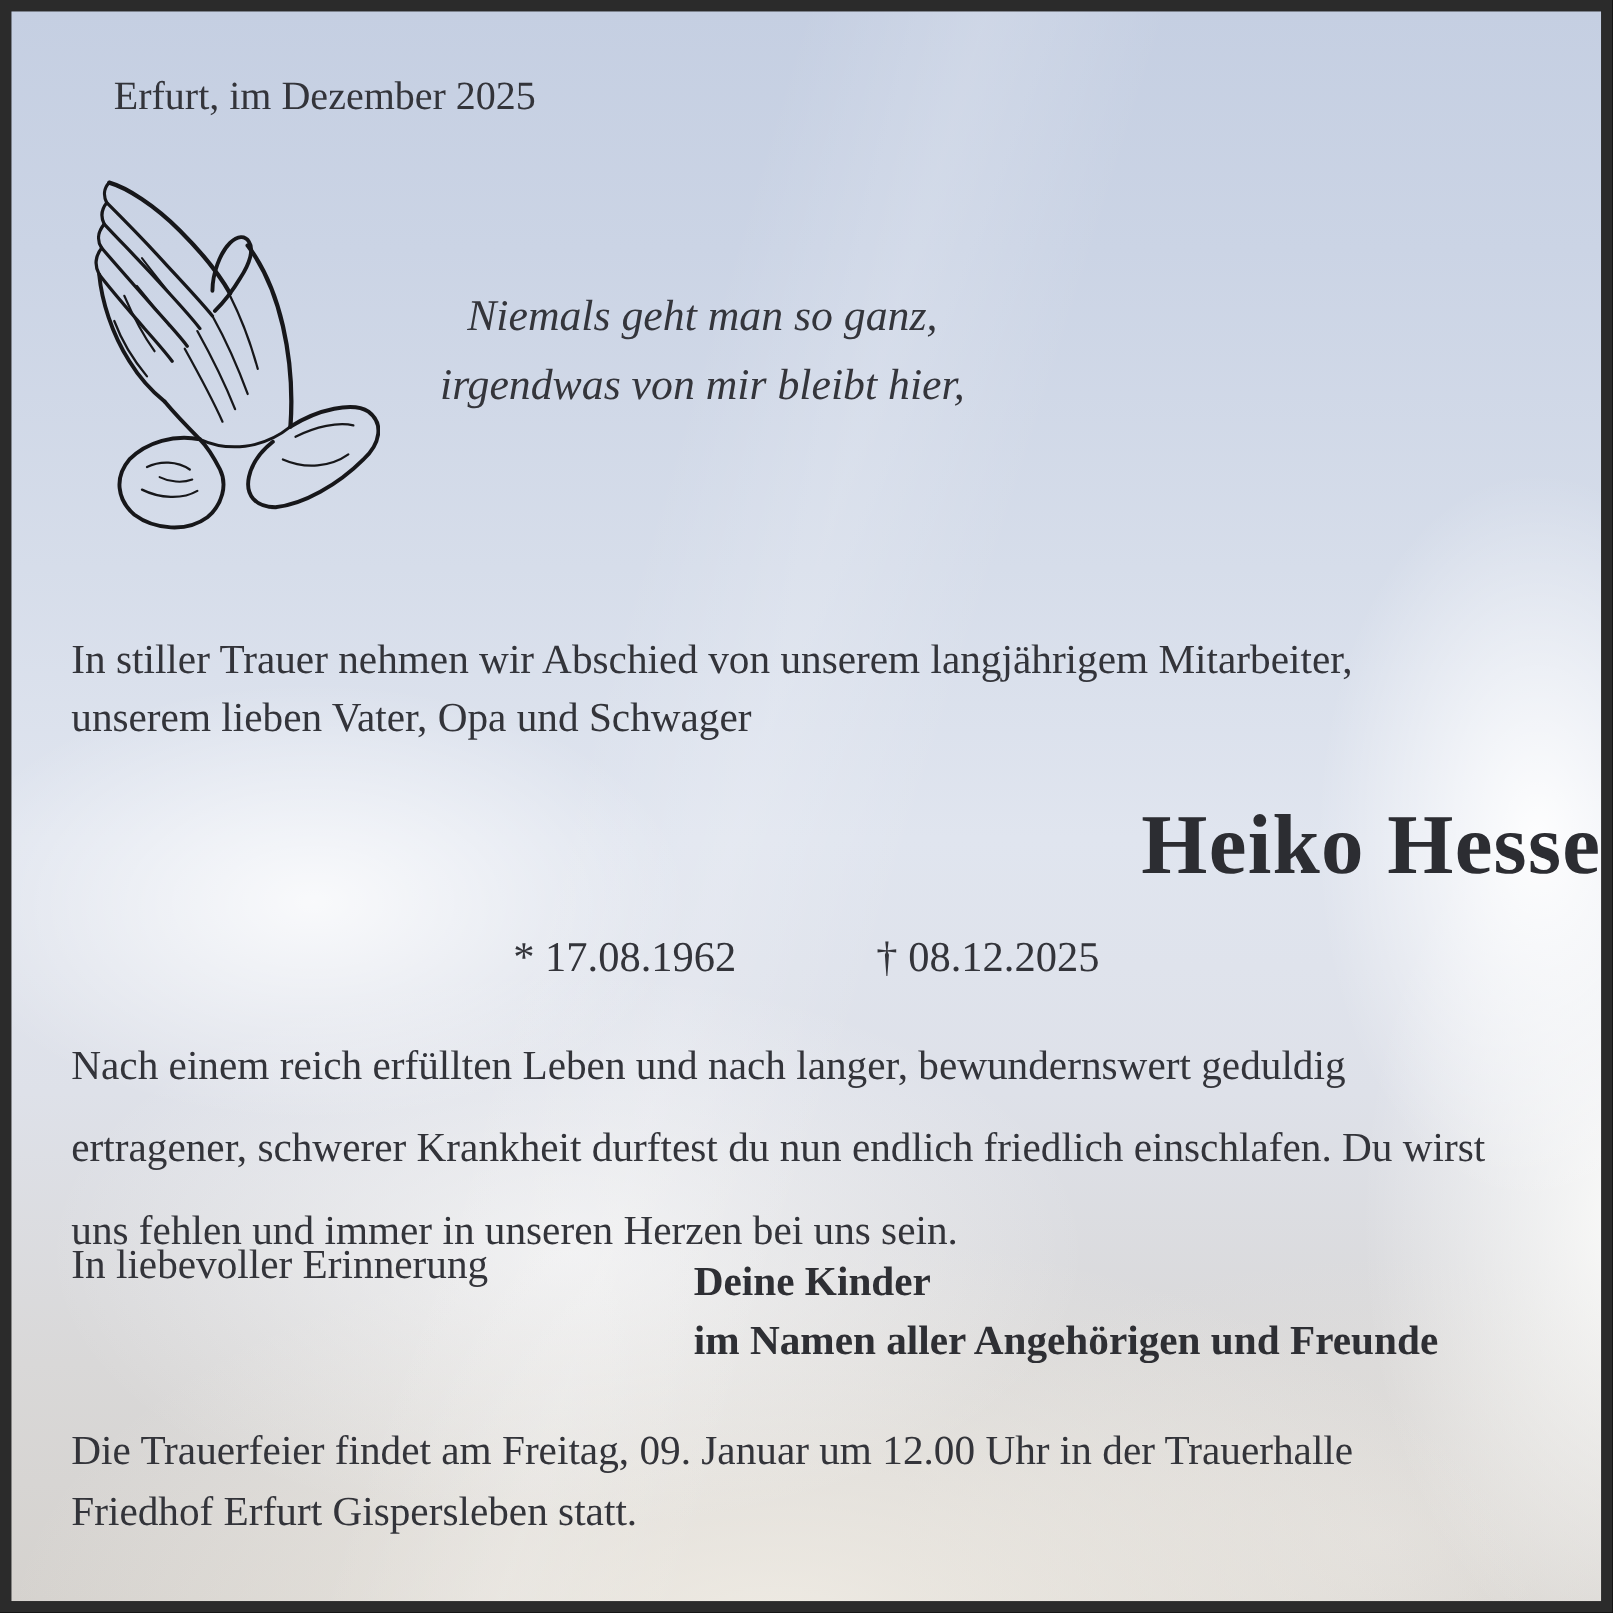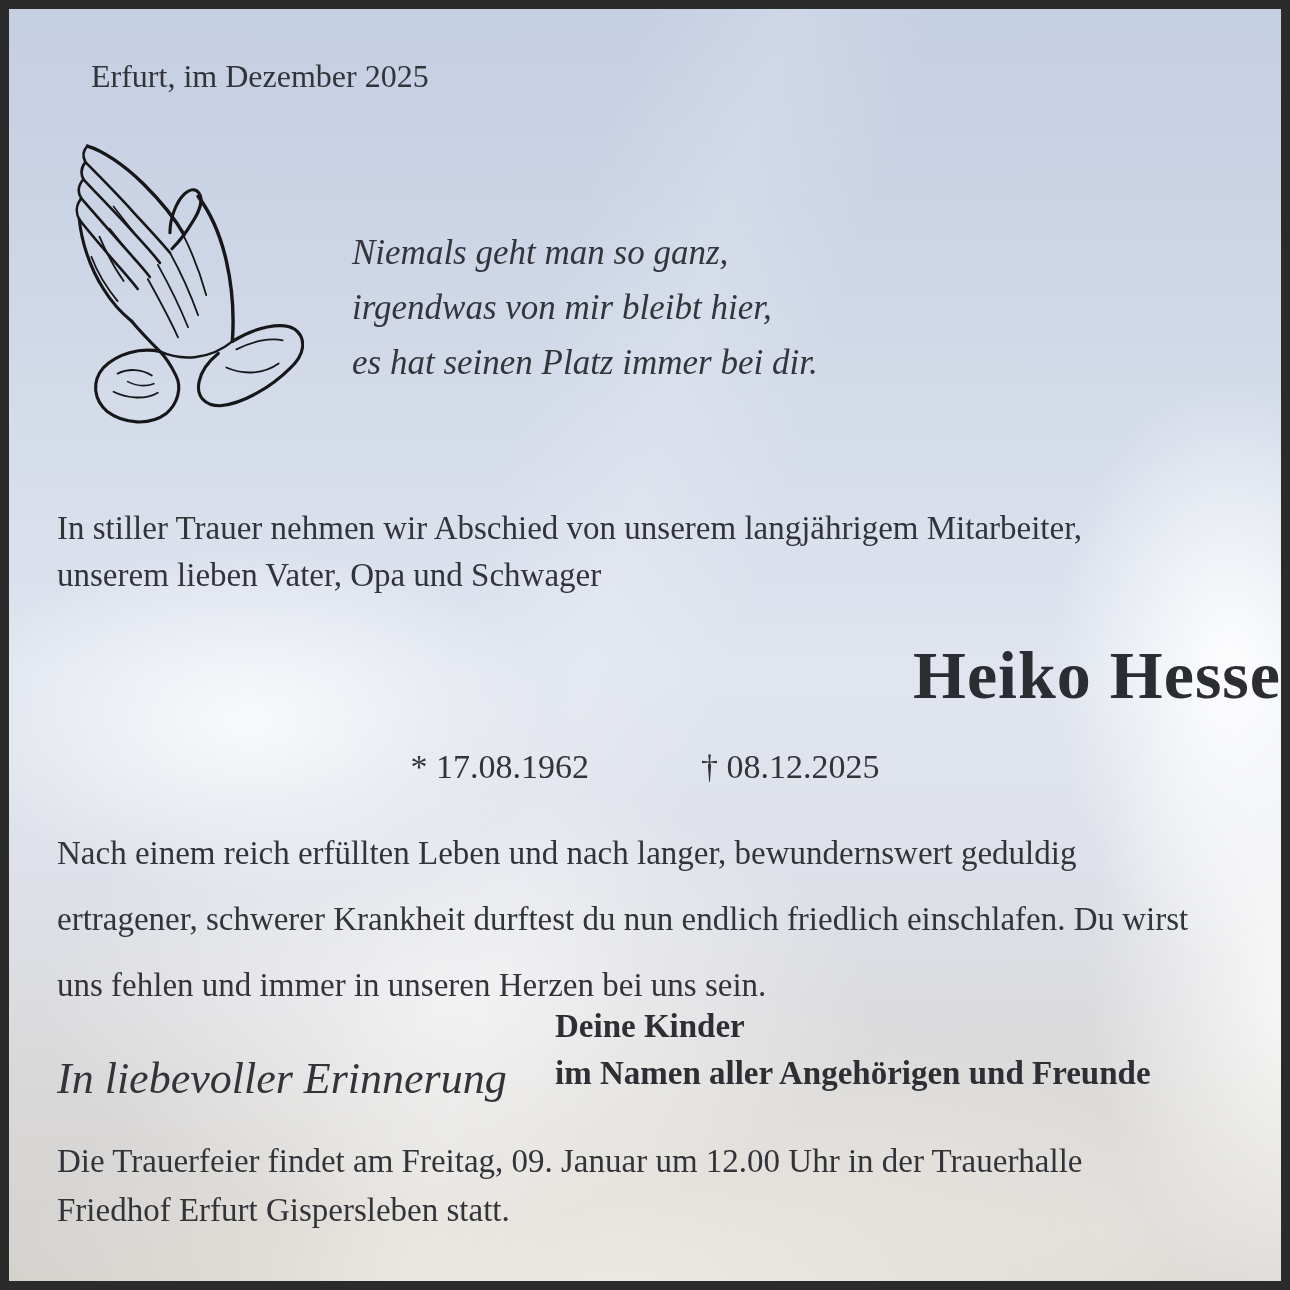--- a/index.html
+++ b/index.html
@@ -21,31 +21,31 @@
       radial-gradient(ellipse 430px 250px at 19% 56%, rgba(255,255,255,0.8), rgba(255,255,255,0) 70%),
       radial-gradient(ellipse 580px 310px at 35% 78%, rgba(251,251,251,0.65), rgba(251,251,251,0) 72%),
       radial-gradient(ellipse 820px 430px at 48% 102%, rgba(243,239,231,0.85), rgba(243,239,231,0) 75%),
       radial-gradient(ellipse 520px 300px at 86% 96%, rgba(230,227,223,0.7), rgba(230,227,223,0) 75%),
       linear-gradient(180deg,#c5cfe2 0%,#cbd4e5 15%,#d6ddea 35%,#e0e5ef 52%,#dee1e9 68%,#d9d8d8 85%,#d5d2ce 100%);
   }
   .abs{position:absolute;}
   .dateline{left:48px;top:49px;font-size:32px;white-space:nowrap;margin-left:34px;}
   .hands{left:43px;top:127px;width:252px;height:302px;}
   .quote{left:343px;top:216px;font-size:35px;line-height:55px;font-style:italic;color:#34353b;}
-  .quote div{white-space:nowrap;}
+  .quote div{white-space:nowrap;text-align:center;}
   .intro{left:48px;top:496px;font-size:33px;line-height:47px;}
   .intro div{white-space:nowrap;}
   .name{left:0;top:632px;width:100%;text-align:right;font-size:68px;font-weight:bold;
         line-height:1;color:#2c2d32;letter-spacing:1px;}
   .dates{left:0;top:736px;width:100%;display:flex;justify-content:center;gap:112px;
          font-size:34px;line-height:1.3;}
   .dates .d{white-space:nowrap;}
   .body-text{left:48px;top:803px;font-size:33px;line-height:50px;}
   .body-text div{white-space:nowrap;margin-top:16px;}
-  .remembrance{left:48px;top:1046px;font-size:44px;line-height:47px;white-space:nowrap;font-style:italic;}
+  .remembrance{left:48px;top:980px;font-size:33px;line-height:47px;white-space:nowrap;}
   .mourners{left:546px;top:994px;font-size:33px;line-height:47px;font-weight:bold;color:#2e2f34;}
   .mourners div{white-space:nowrap;}
   .funeral{left:48px;top:1128px;font-size:33px;line-height:49px;}
   .funeral div{white-space:nowrap;}
 </style>
 </head>
 <body>
 
 <div class="card">
 
@@ -86,21 +86,20 @@
       <path stroke-width="3.1" d="M102,214 C82,210 60,216 46,230 C34,244 36,262 50,274 C66,286 92,288 108,276 C120,266 124,250 118,238 C114,230 108,220 102,214"></path>
       <path stroke-width="1.8" d="M60,236 C70,231 84,231 94,238"></path>
       <path stroke-width="1.8" d="M56,254 C70,261 88,262 100,255"></path>
       <path stroke-width="1.6" d="M70,244 C78,248 88,249 96,246"></path>
     </g>
   </svg>
 
   <div class="abs quote">
     <div>Niemals geht man so ganz,</div>
     <div>irgendwas von mir bleibt hier,</div>
-    <div>es hat seinen Platz immer bei dir.</div>
   </div>
 
   <div class="abs intro">
     <div>In stiller Trauer nehmen wir Abschied von unserem langjährigem Mitarbeiter,</div>
     <div>unserem lieben Vater, Opa und Schwager</div>
   </div>
 
   <div class="abs name">Heiko Hesse</div>
 
   <div class="abs dates">

